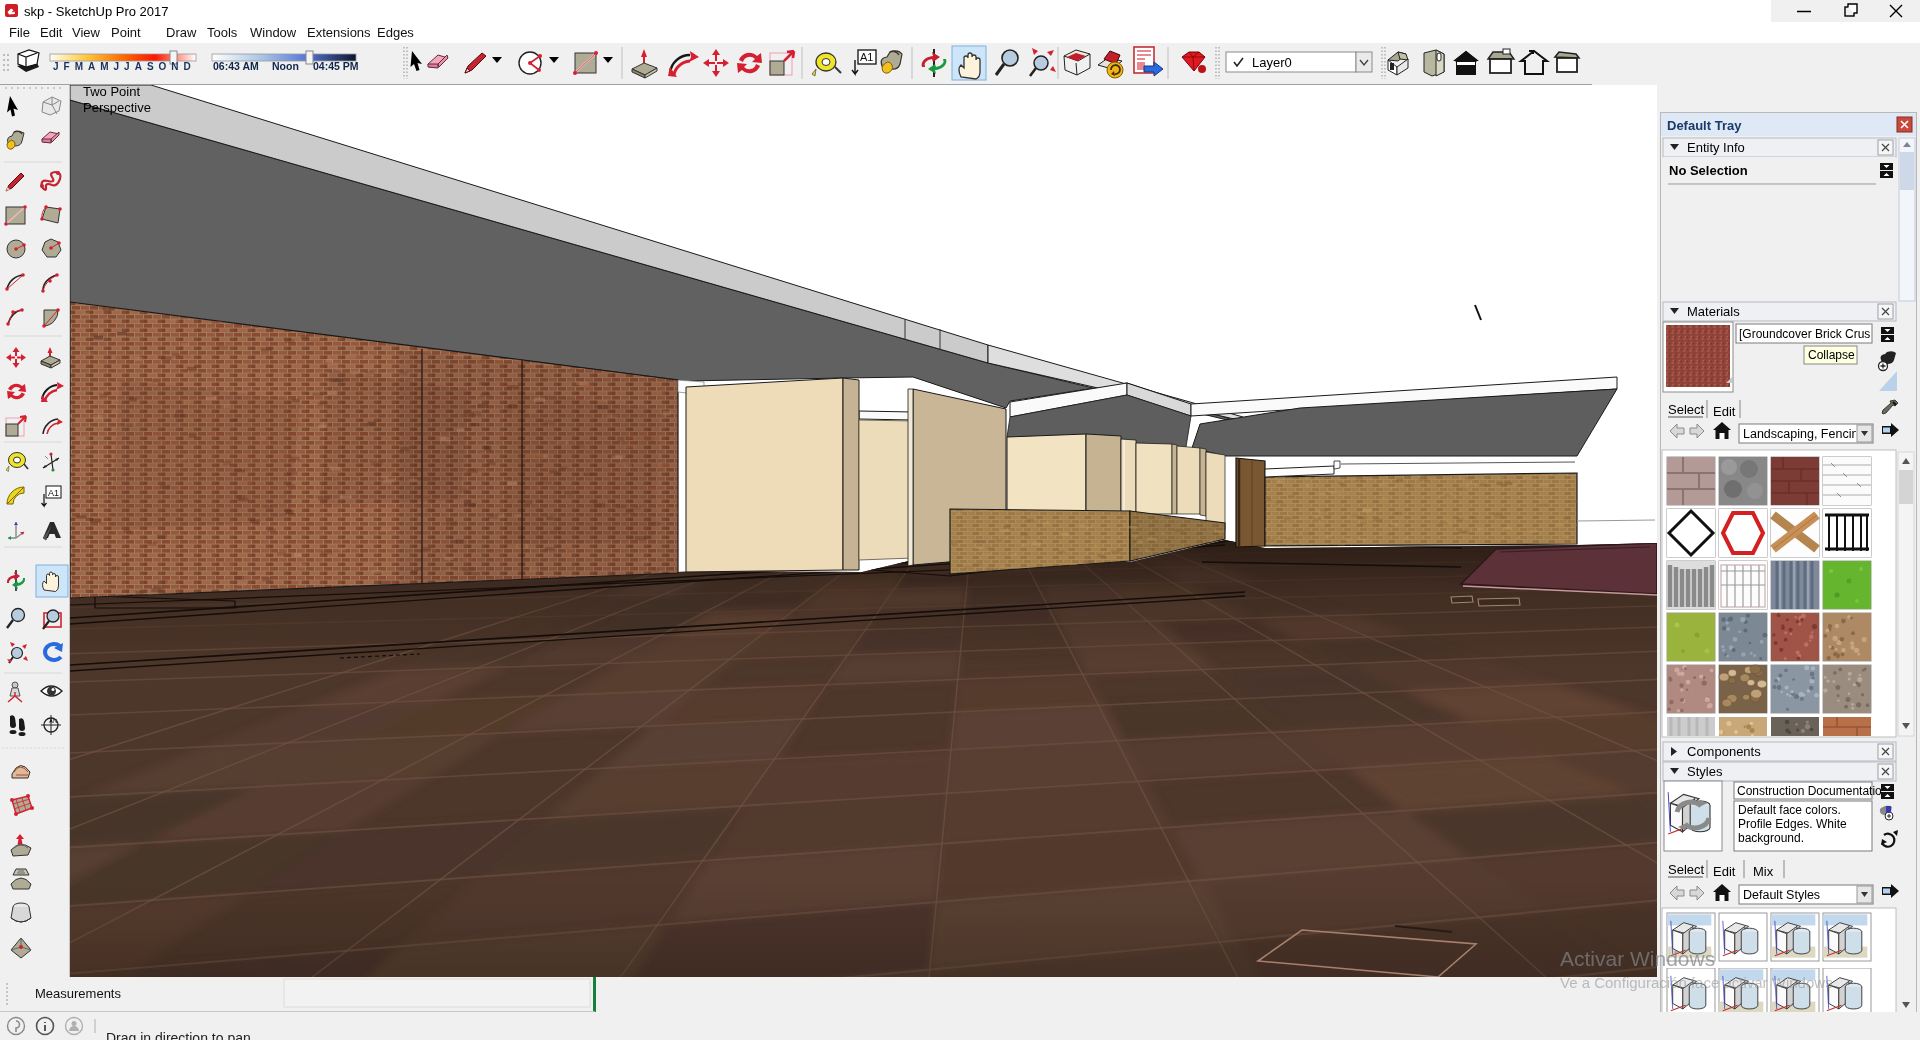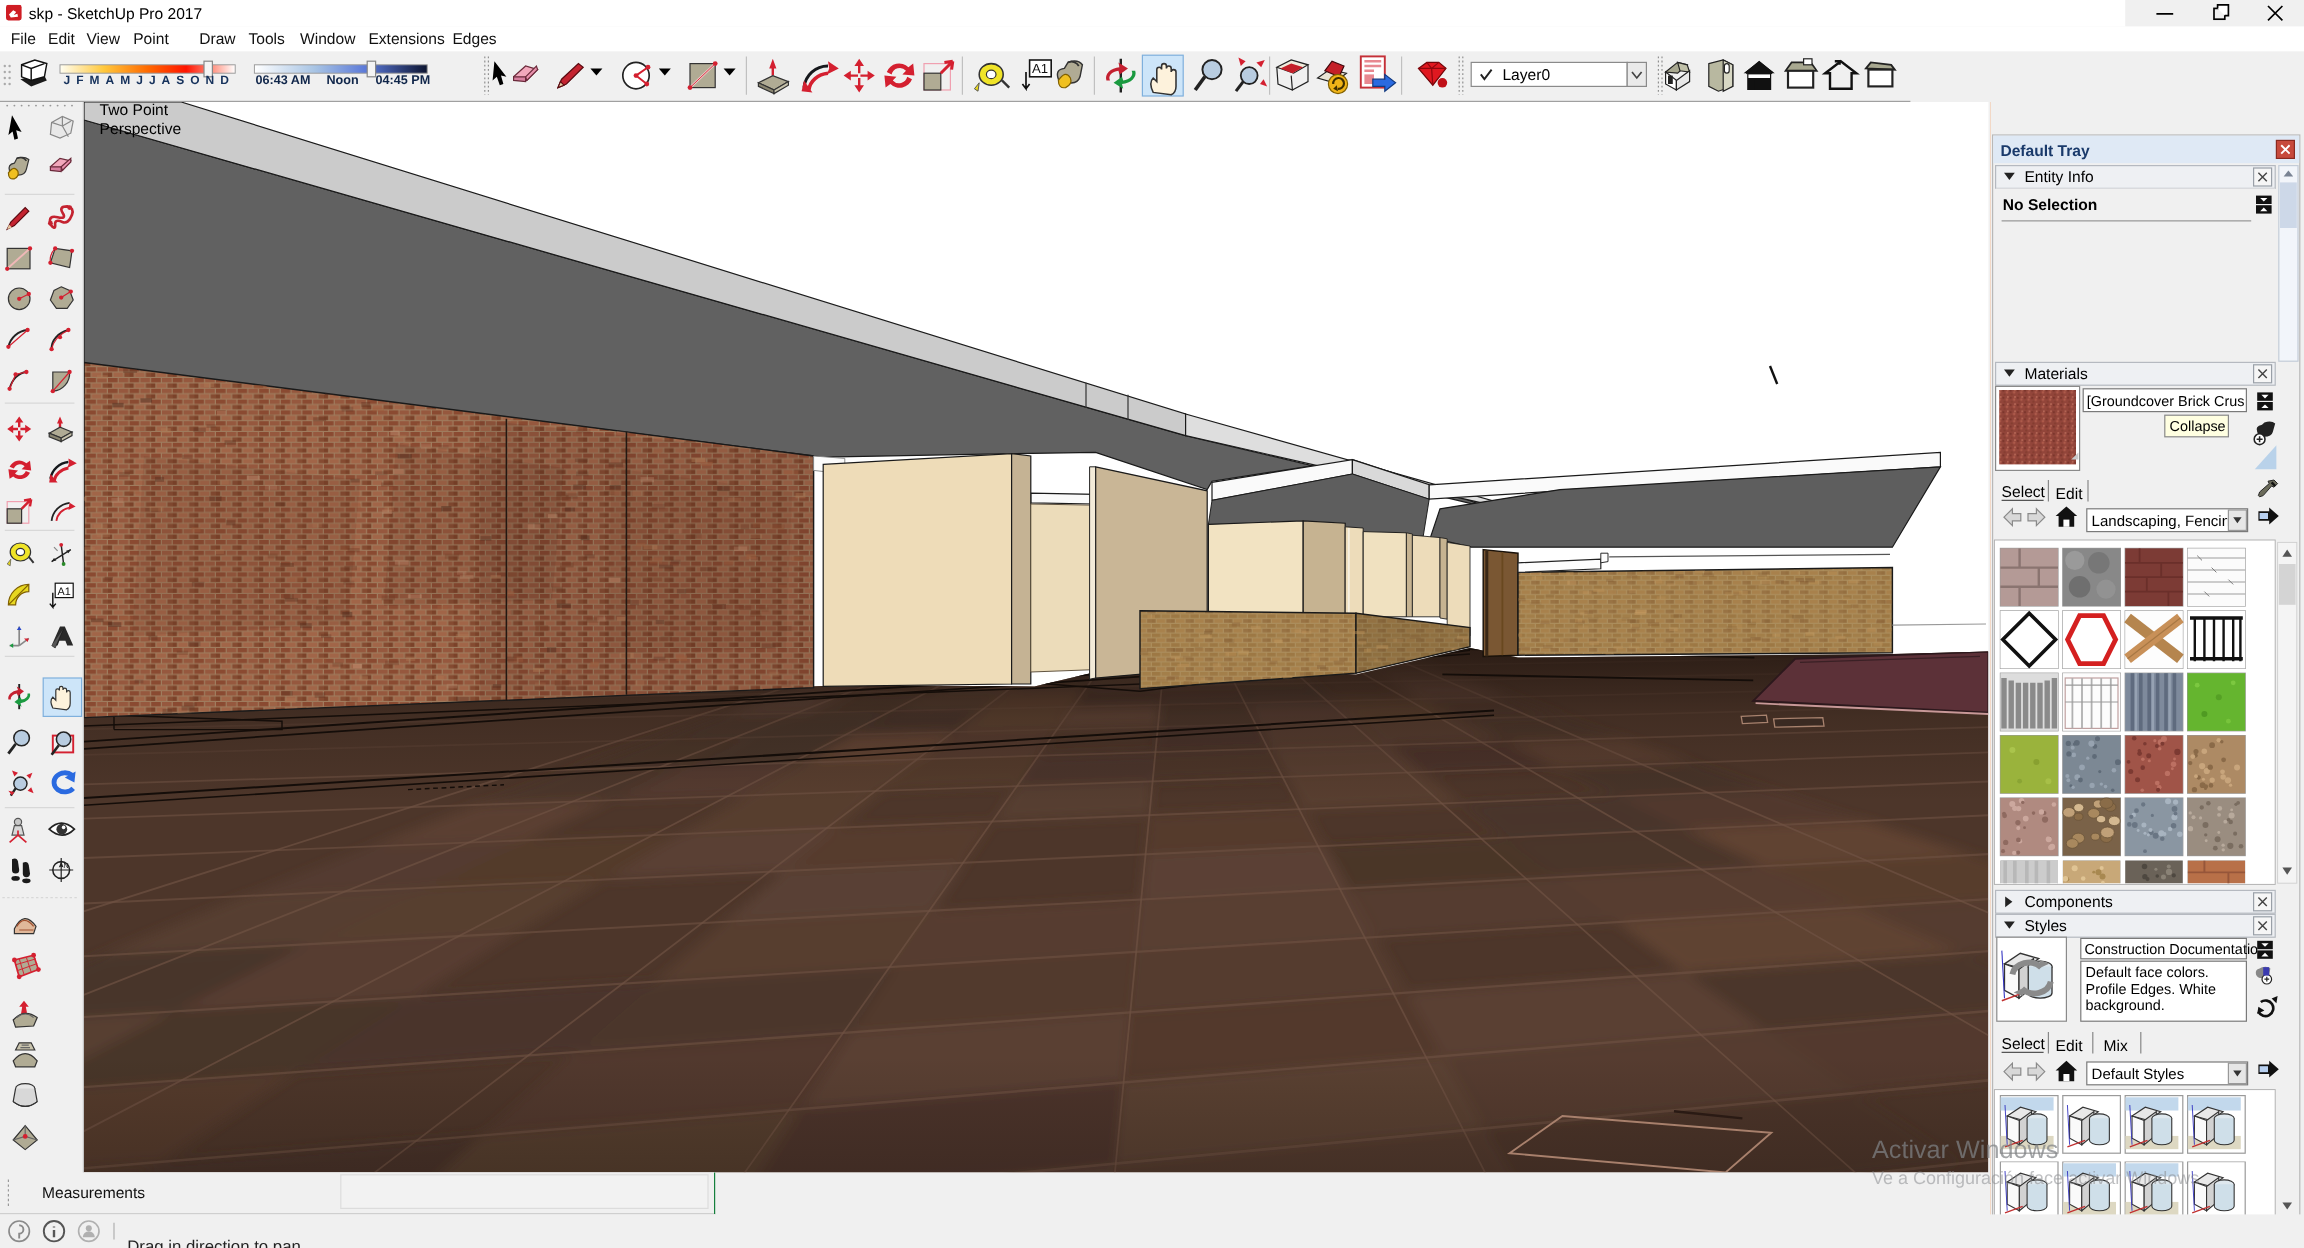--- a/index.html
+++ b/index.html
@@ -3,21 +3,21 @@
 <style>
 *{margin:0;padding:0;box-sizing:border-box}
 html,body{width:1920px;height:1040px;overflow:hidden;font-family:"Liberation Sans",sans-serif;background:#f0f0f0}
 .abs{position:absolute}
 #titlebar{position:absolute;left:0;top:0;width:1771px;height:22px;background:#ffffff}
 #title-text{position:absolute;left:24px;top:4px;font-size:13px;color:#000}
 #menubar{position:absolute;left:0;top:22px;width:1920px;height:21px;background:#ffffff}
 .mi{position:absolute;top:3px;font-size:13px;color:#111}
 #toolbar{position:absolute;left:0;top:43px;width:1920px;height:42px;background:#f0f0f0}
 #lefttb{position:absolute;left:0;top:85px;width:70px;height:893px;background:#f0f0f0;border-right:1px solid #c4c4c4}
-#measbar{position:absolute;left:0;top:977px;width:596px;height:35px;background:#f0f0f0;border-right:1px solid #15803d;border-bottom:1px solid #c8c8c8}
+#measbar{position:absolute;left:0;top:977px;width:596px;height:35px;background:#f0f0f0;border-right:3px solid #15803d;border-bottom:1px solid #c8c8c8}
 #statusbar{position:absolute;left:0;top:1012px;width:1920px;height:28px;background:#f0f0f0}
 #viewport{position:absolute;left:70px;top:85px;width:1587px;height:892px;background:#fff}
 #tray{position:absolute;left:1659px;top:85px;width:261px;height:955px;background:#f97316}
 .wm1{position:absolute;left:1560px;top:947px;font-size:21px;color:rgba(128,130,133,0.72);z-index:50}
 .wm2{position:absolute;left:1560px;top:974px;font-size:15px;color:rgba(138,140,144,0.55);z-index:50}
 </style></head><body>
 <div id="titlebar">
  <svg class="abs" style="left:5px;top:4px" width="14" height="14">
       <rect x="0" y="0" width="13" height="13" rx="2" fill="#cf1d24"></rect>
       <path d="M2.5 8 L6 4.5 L8.5 6 L6.5 8.5 L9.5 7.5 L10 10 L4 10.5 Z" fill="#fff"></path>

